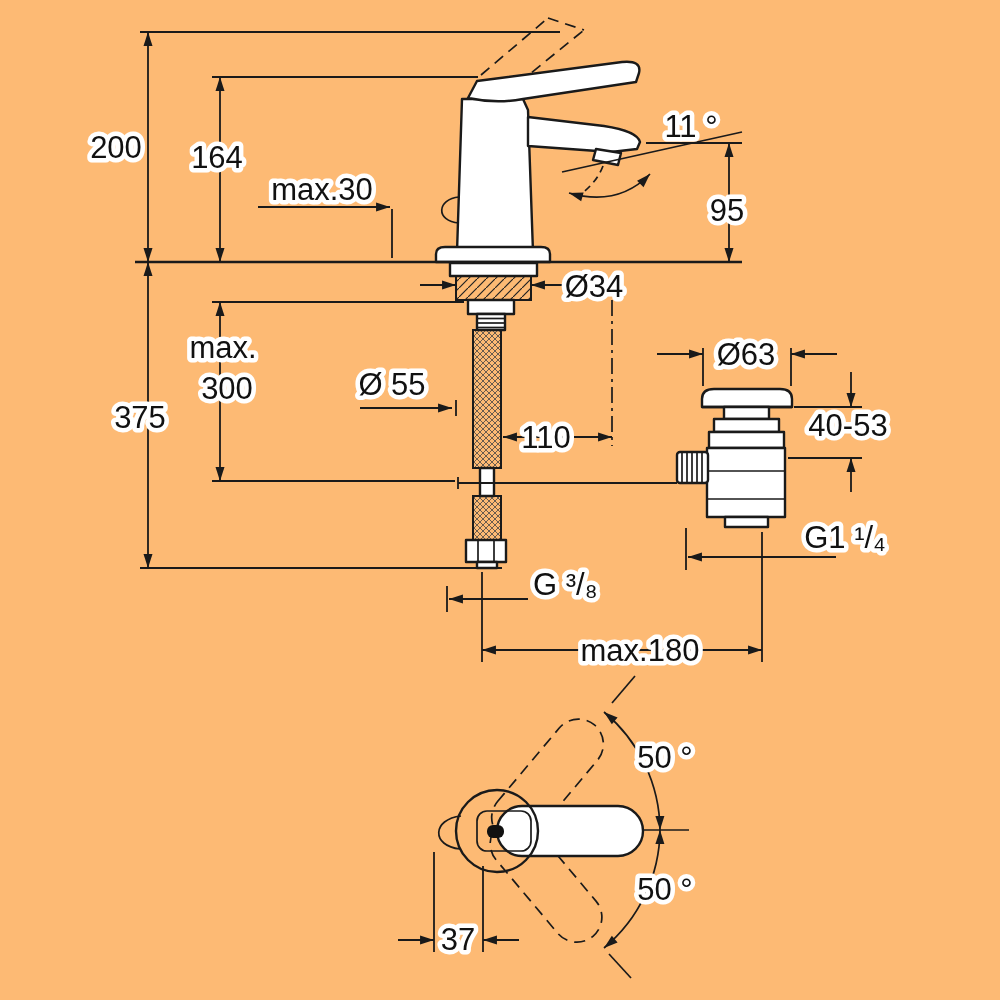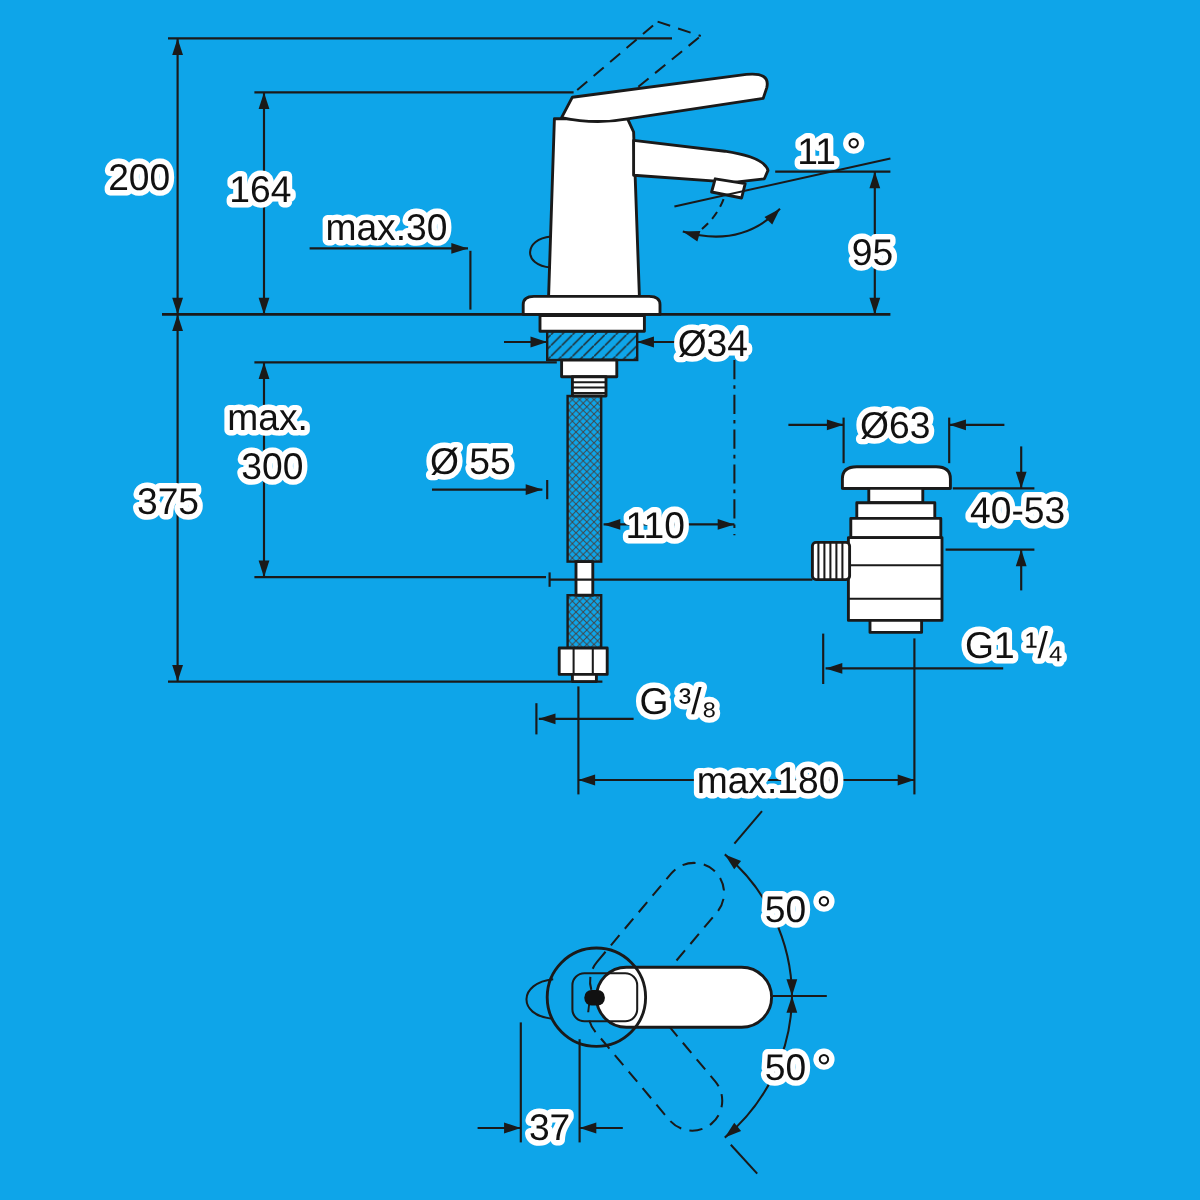--- a/index.html
+++ b/index.html
@@ -1,16 +1,16 @@
 <!DOCTYPE html>
 <html><head>
 <meta charset="utf-8">
 <style>
   html,body{margin:0;padding:0;background:#fff;}
-  .frame{width:1000px;height:1000px;position:relative;background:#0ea5e9;overflow:hidden;}
+  .frame{width:1000px;height:1000px;position:relative;background:#fdba74;overflow:hidden;}
   svg{display:block;}
   .o   {fill:#fff;stroke:#1a1a1a;stroke-width:2.4;stroke-linejoin:round;}
   .ln  {stroke:#1a1a1a;stroke-width:2.4;fill:none;stroke-linejoin:round;}
   .thin{stroke:#1a1a1a;stroke-width:1.7;fill:none;}
   .dim {stroke:#1a1a1a;stroke-width:1.8;fill:none;}
   .dash{stroke-dasharray:11 7;}
   .wdash{stroke-dasharray:7 5;}
   .cline{stroke-dasharray:16 5 3 5;}
   .txt {font-family:"Liberation Sans","DejaVu Sans",sans-serif;font-size:31px;fill:#111;
         stroke:#fff;stroke-width:9px;paint-order:stroke;stroke-linejoin:round;text-anchor:middle;}

